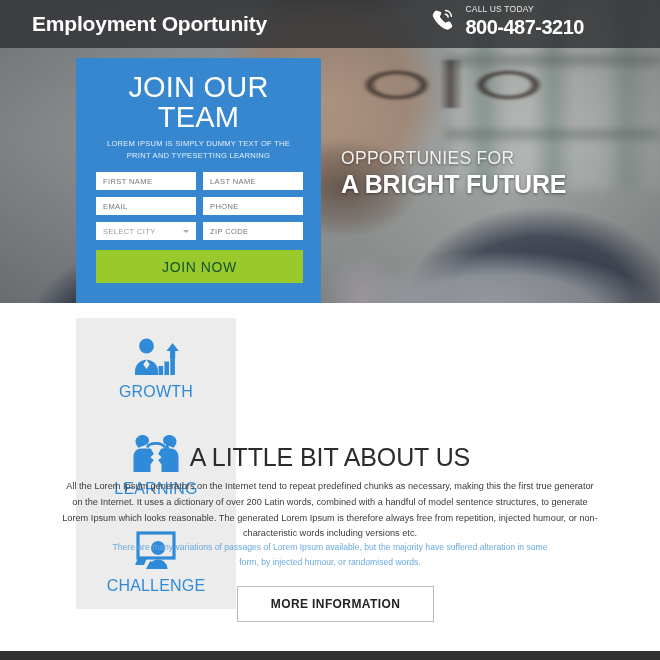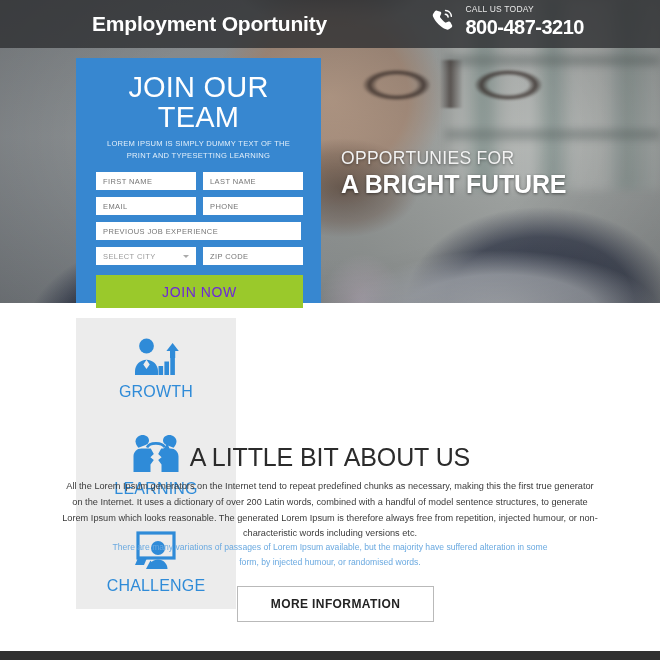--- a/index.html
+++ b/index.html
@@ -74,21 +74,21 @@
     background: radial-gradient(ellipse 520px 300px at 50% 45%, rgba(0,0,0,0) 40%, rgba(0,0,0,.18) 100%);
   }
 
   
   .topbar {
     position: absolute; left: 0; top: 0; width: 660px; height: 48px;
     background: rgba(46,48,50,.80);
     display: flex; align-items: center;
   }
   .brand {
-    margin-left: 92px;
+    margin-left: 32px;
     color: #ffffff;
     font-size: 21px;
     font-weight: bold;
     letter-spacing: -0.2px;
     white-space: nowrap;
   }
   .call-block {
     position: absolute; right: 76px; top: 5px;
     display: flex; align-items: center; gap: 9px;
   }
@@ -135,21 +135,21 @@
   .select-wrap .arrow {
     position: absolute; right: 7px; top: 8px;
     width: 0; height: 0;
     border-left: 3px solid transparent;
     border-right: 3px solid transparent;
     border-top: 3px solid #aaaaaa;
   }
   .join-btn {
     width: 207px; height: 33px; margin-top: 10px;
     background: #9ac92b; border: none; cursor: pointer;
-    color: #6d28d9; font-size: 14px; letter-spacing: .6px;
+    color: #14532d; font-size: 14px; letter-spacing: .6px;
     font-family: "Liberation Sans", sans-serif;
     display: flex; align-items: center; justify-content: center;
   }
 
   
   .hero-copy { position: absolute; left: 341px; top: 148px; }
   .hero-l1 {
     color: #f2f2f2; font-size: 17.5px; letter-spacing: .3px;
     line-height: 1.2; text-shadow: 0 1px 3px rgba(0,0,0,.45);
   }
@@ -244,23 +244,20 @@
     <div class="form-fields">
       <div class="row">
         <input class="fld half" type="text" placeholder="FIRST NAME" style="">
         <input class="fld half" type="text" placeholder="LAST NAME" style="">
       </div>
       <div class="row">
         <input class="fld half" type="text" placeholder="EMAIL" style="">
         <input class="fld half" type="text" placeholder="PHONE" style="">
       </div>
       <div class="row">
-        <input class="fld full" type="text" placeholder="PREVIOUS JOB EXPERIENCE" style="">
-      </div>
-      <div class="row">
         <div class="select-wrap">
           <div class="fld half">SELECT CITY</div>
           <span class="arrow"></span>
         </div>
         <input class="fld half" type="text" placeholder="ZIP CODE" style="">
       </div>
       <button class="join-btn">JOIN NOW</button>
     </div>
   </div>
 

